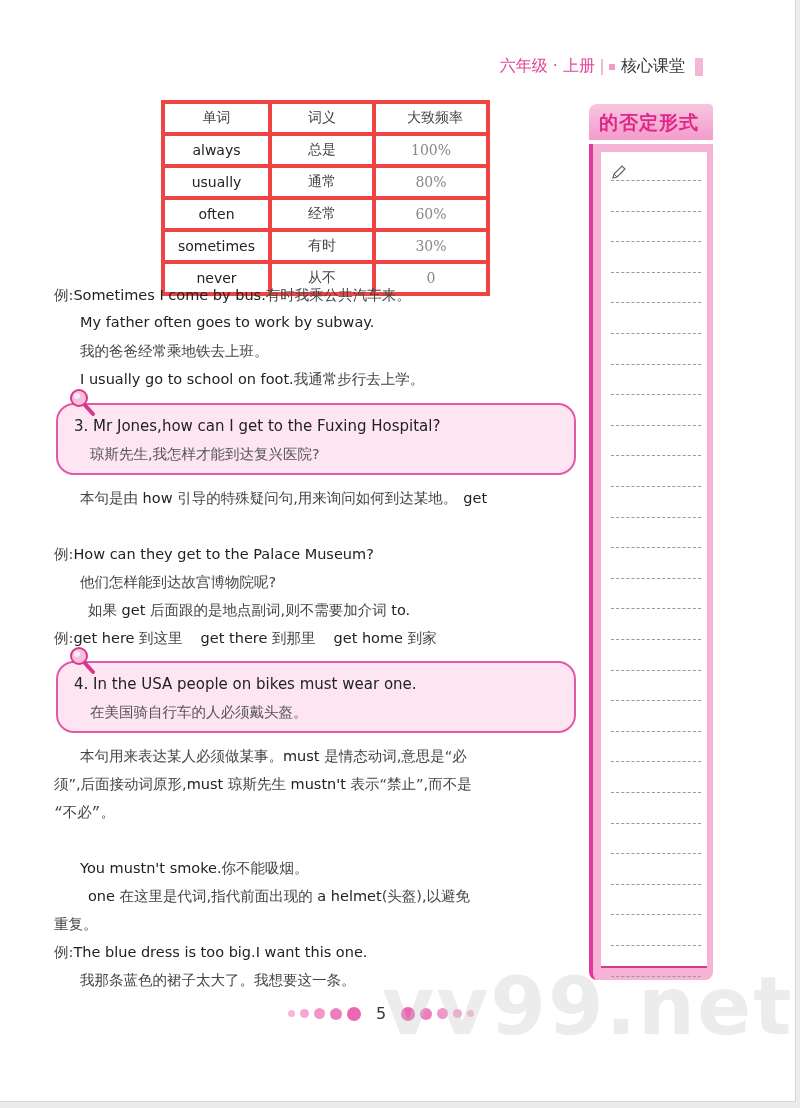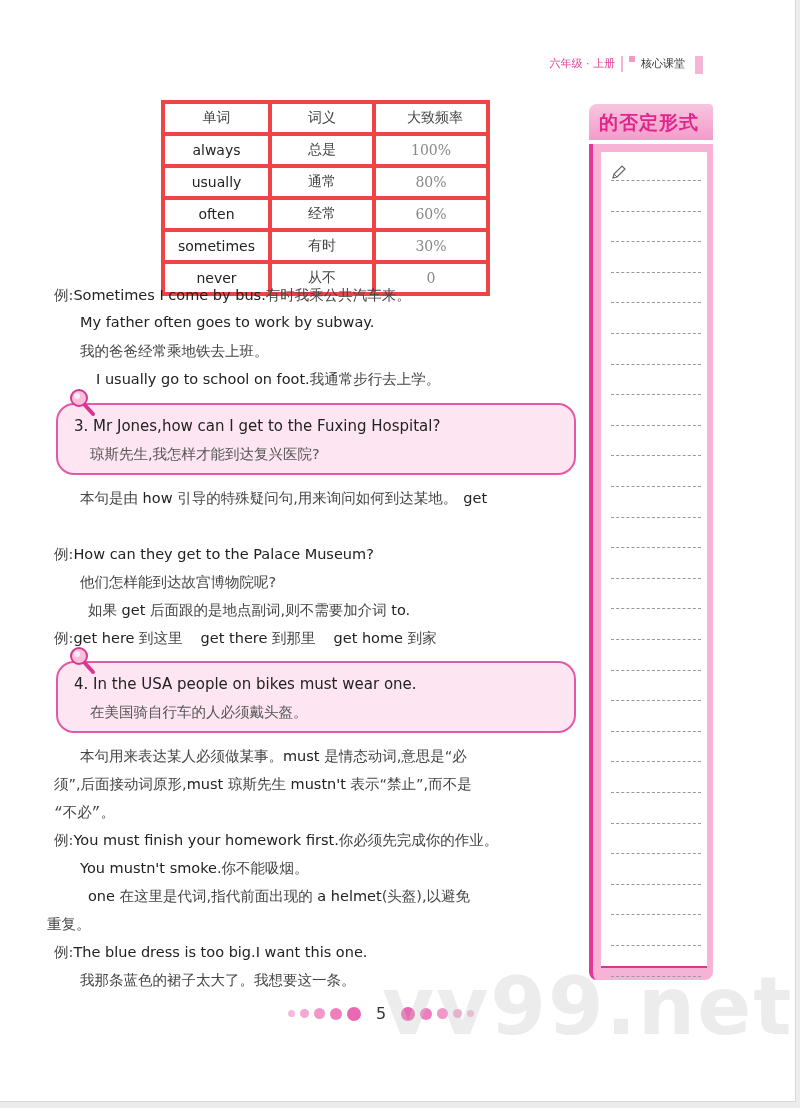--- a/index.html
+++ b/index.html
@@ -9,21 +9,21 @@
     font-family: "DejaVu Sans", "Liberation Sans", sans-serif;
     color: #222;
   }
   .page {
     position: absolute; left: 0; top: 0; width: 795px; height: 1101px;
     background: #ffffff;
     border-right: 1px solid #d8d8d8; border-bottom: 1px solid #d8d8d8;
   }
   .header {
     position: absolute; top: 56px; right: 92px;
-    font-size: 11px; display: flex; align-items: flex-start; gap: 6px;
+    font-size: 16px; display: flex; align-items: center; gap: 6px;
   }
   .header .grade { color: #e2449a; }
   .header .sep { width: 2px; height: 16px; background: #f3b6d6; }
   .header .sq { width: 6px; height: 6px; background: #f09ac6; }
   .header .course { color: #333; }
   .header .bar { width: 8px; height: 18px; background: #f3b6d6; margin-left: 4px; }
 
   
   .freq {
     position: absolute; left: 161px; top: 100px;
@@ -140,21 +140,21 @@
       <td class="pct">0</td>
     </tr>
   </tbody>
     </table>
 
   <div class="line" style="left:54px; top:286px;text-align:right;">
     <span class="zh">例:</span><span class="en">Sometimes I come by bus.</span><span class="zh">有时我乘公共汽车来。</span>
   </div>
   <div class="line en" style="left:80px; top:314px;">My father often goes to work by subway.</div>
   <div class="line zh" style="left:80px; top:342px;">我的爸爸经常乘地铁去上班。</div>
-  <div class="line" style="left:96px; top:370px;">
+  <div class="line" style="left:80px; top:370px;">
     <span class="en">I usually go to school on foot.</span><span class="zh">我通常步行去上学。</span>
   </div>
 
   <div class="callout" style="top:403px;">
     <div class="q en">3. Mr Jones,how can I get to the Fuxing Hospital?</div>
     <div class="t">琼斯先生,我怎样才能到达复兴医院?</div>
   </div>
   <svg class="magnifier" style="left:68px; top:388px;" viewBox="0 0 30 30">
     <line x1="15" y1="15" x2="25" y2="26" stroke="#d8378f" stroke-width="4" stroke-linecap="round"></line>
     <circle cx="11" cy="10" r="8" fill="#f7bfdc" stroke="#d8378f" stroke-width="2"></circle>
@@ -185,30 +185,27 @@
     <circle cx="9" cy="8" r="3" fill="#fff" opacity="0.7"></circle>
   </svg>
 
   <div class="line" style="left:80px; top:747px;">
     <span class="zh">本句用来表达某人必须做某事。</span><span class="en">must</span><span class="zh"> 是情态动词,意思是“必</span>
   </div>
   <div class="line" style="left:54px; top:775px;">
     <span class="zh">须”,后面接动词原形,</span><span class="en">must</span><span class="zh"> 琼斯先生 </span><span class="en">mustn't</span><span class="zh"> 表示“禁止”,而不是</span>
   </div>
   <div class="line zh" style="left:54px; top:803px;font-family:Liberation Mono, monospace;">“不必”。</div>
-  <div class="line" style="left:54px; top:831px;">
-    <span class="zh">例:</span><span class="en">You must finish your homework first.</span><span class="zh">你必须先完成你的作业。</span>
-  </div>
   <div class="line" style="left:80px; top:859px;">
     <span class="en">You mustn't smoke.</span><span class="zh">你不能吸烟。</span>
   </div>
   <div class="line" style="left:88px; top:887px;">
     <span class="en">one</span><span class="zh"> 在这里是代词,指代前面出现的 </span><span class="en">a helmet</span><span class="zh">(头盔),以避免</span>
   </div>
-  <div class="line zh" style="left:47px; top:915px;">重复。</div>
+  <div class="line zh" style="left:54px; top:915px;">重复。</div>
   <div class="line zh" style="left:80px; top:971px;">我那条蓝色的裙子太大了。我想要这一条。</div>
   <div class="line" style="left:54px; top:943px;">
     <span class="zh">例:</span><span class="en">The blue dress is too big.I want this one.</span>
   </div>
 
   <div class="notes">
     <div class="tab">
       <span>的否定形式</span>
     </div>
     <div class="frame">

